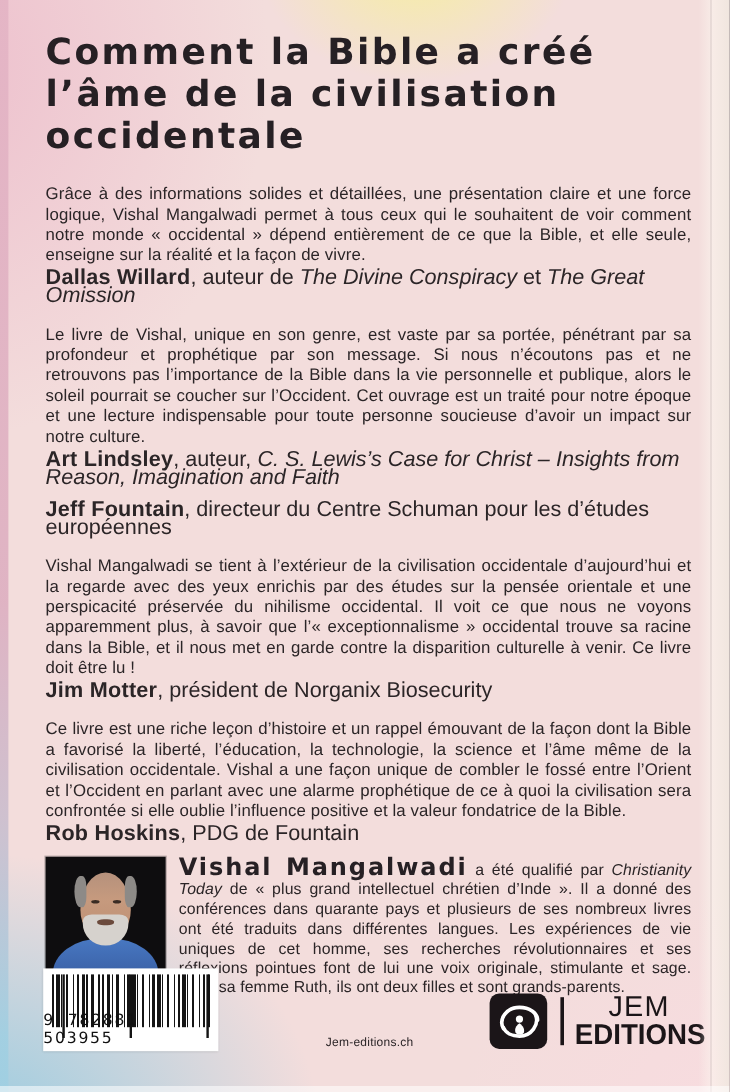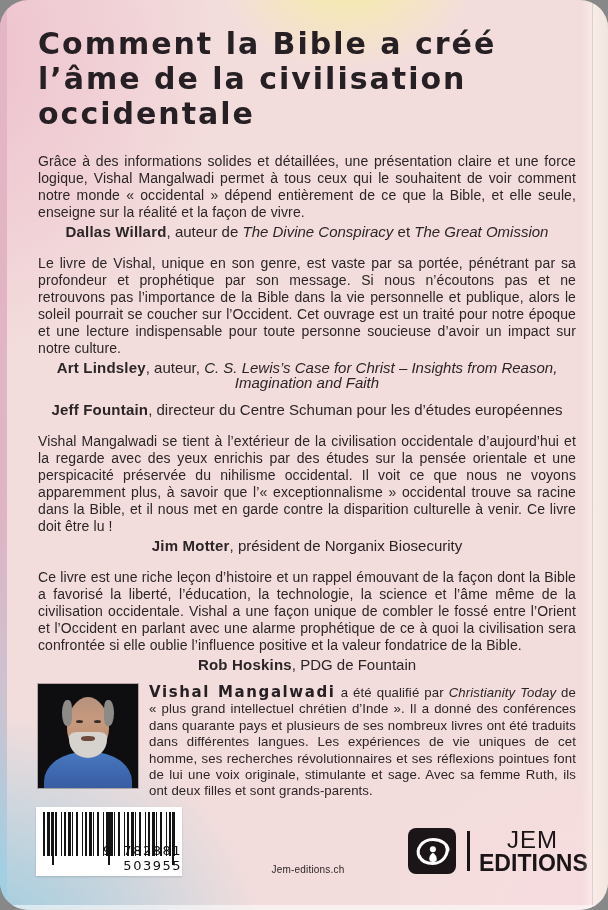--- a/index.html
+++ b/index.html
@@ -5,58 +5,57 @@
   html,body{margin:0;padding:0;background:#888;}
   .cover{
     position:relative;width:608px;height:910px;overflow:hidden;
     font-family:"Liberation Sans",sans-serif;color:#2b2527;
     background-color:#f3dddc;
     background-image:
       radial-gradient(ellipse 190px 150px at 57% -4%, rgba(246,240,155,.95), rgba(246,240,155,0) 70%),
       radial-gradient(ellipse 420px 480px at -8% 6%, rgba(236,186,202,.85), rgba(236,186,202,0) 65%),
       radial-gradient(ellipse 470px 380px at -4% 104%, rgba(145,202,224,.95), rgba(145,202,224,0) 62%),
       radial-gradient(ellipse 420px 320px at 104% 102%, rgba(249,219,224,.85), rgba(249,219,224,0) 60%);
-    border-radius: 28px;
   }
   .edge-left{position:absolute;left:0;top:0;bottom:0;width:7px;
     background:linear-gradient(180deg,#e3b3c4 0%,#dcacbf 55%,#c8bccd 75%,#9fcfe2 95%);opacity:.85;}
   .edge-right{position:absolute;right:0;top:0;bottom:0;width:26px;
     background:linear-gradient(90deg,rgba(255,253,247,0) 0%,rgba(252,248,240,.55) 45%,rgba(240,231,223,.9) 100%);}
   .edge-right-line{position:absolute;right:15px;top:0;bottom:0;width:1px;background:rgba(150,140,140,.28);}
   .edge-bottom{position:absolute;left:0;right:0;bottom:0;height:5px;background:rgba(255,255,255,.55);}
 
   .content{position:absolute;left:38px;right:32px;top:26px;}
   h1.title{
     font-family:"DejaVu Sans",sans-serif;font-weight:700;color:#262024;
     font-size:30px;line-height:35px;letter-spacing:2px;margin:0 0 22px 0;
   }
   .quote{font-size:14px;line-height:17px;text-align:justify;margin:16px 0 3px 0;color:#2b2527;letter-spacing:.1px;}
-  .attr{font-size:15px;line-height:15px;margin:0 0 12px 0;color:#2b2527;text-align:center;}
+  .attr{font-size:18px;line-height:15px;margin:0 0 12px 0;color:#2b2527;}
   .attr b{letter-spacing:.2px;}
 
   .bio{display:flex;gap:11px;margin-top:7px;}
   .photo{position:relative;flex:none;width:100px;height:104px;background:#0e0d0f;overflow:hidden;box-shadow:0 0 0 1px rgba(0,0,0,.25);}
   .photo .shirt{position:absolute;bottom:-6px;left:6px;width:88px;height:42px;background:linear-gradient(180deg,#4878c2,#35589c);border-radius:46% 46% 0 0/70% 70% 0 0;}
   .photo .neck{position:absolute;bottom:32px;left:41px;width:18px;height:16px;background:#b98a6f;}
   .photo .head{position:absolute;top:13px;left:29px;width:42px;height:56px;background:linear-gradient(180deg,#b5917c 0%,#c69a7e 40%,#bd8e72 100%);border-radius:50% 50% 46% 46%/56% 56% 44% 44%;}
   .photo .hair-l{position:absolute;top:16px;left:24px;width:10px;height:26px;background:#8d8a87;border-radius:60% 40% 40% 60%;}
   .photo .hair-r{position:absolute;top:16px;left:66px;width:10px;height:26px;background:#8d8a87;border-radius:40% 60% 60% 40%;}
   .photo .beard{position:absolute;top:48px;left:31px;width:38px;height:26px;background:#d6d2cd;border-radius:20% 20% 50% 50%/20% 20% 70% 70%;}
   .photo .mouth{position:absolute;top:52px;left:43px;width:14px;height:5px;background:#6b4a3c;border-radius:40%;}
   .photo .eye-l{position:absolute;top:36px;left:38px;width:7px;height:3px;background:#3a2c24;border-radius:50%;}
   .photo .eye-r{position:absolute;top:36px;left:56px;width:7px;height:3px;background:#3a2c24;border-radius:50%;}
   .bio-text{font-size:13.2px;line-height:16.4px;text-align:justify;letter-spacing:.1px;}
-  .bio-text .bio-name{font-family:"DejaVu Sans",sans-serif;font-weight:700;font-size:15px;letter-spacing:1.6px;color:#262024;}
+  .bio-text .bio-name{font-family:"DejaVu Sans",sans-serif;font-weight:700;font-size:20px;letter-spacing:1.6px;color:#262024;}
 
   .barcode{position:absolute;left:36px;top:807px;width:146px;height:69px;background:#fff;box-shadow:0 1px 2px rgba(0,0,0,.15);}
   .bars{position:absolute;left:7px;right:7px;top:5px;height:44px;
     background:repeating-linear-gradient(90deg,#141414 0 2px,#fff 2px 4px,#141414 4px 7px,#fff 7px 8px,#141414 8px 9px,#fff 9px 12px,#141414 12px 14px,#fff 14px 18px,#141414 18px 19px,#fff 19px 21px);}
   .guard{position:absolute;top:5px;width:2px;height:53px;background:#141414;}
   .g1{left:16px;} .g2{left:72px;} .g3{right:8px;}
-  .isbn-digits{position:absolute;left:0;right:0;bottom:3px;text-align:right;
+  .isbn-digits{position:absolute;left:0;right:0;bottom:3px;text-align:left;
     font-family:"DejaVu Sans",sans-serif;font-size:13px;color:#111;letter-spacing:1.5px;word-spacing:5px;background:transparent;}
 
   .website{position:absolute;left:234px;top:864px;width:148px;text-align:center;font-size:10px;color:#2b2527;letter-spacing:.2px;}
 
   .publisher{position:absolute;left:407px;top:827px;display:flex;align-items:center;}
   .logo-square{flex:none;width:50px;height:48px;}
   .divider{width:3px;height:40px;background:#1b1518;margin:0 9px 0 10px;}
   .logo-text{color:#1b1518;font-family:"Liberation Sans",sans-serif;}
   .logo-l1{font-size:24px;line-height:23px;font-weight:400;letter-spacing:1px;margin-left:28px;}
   .logo-l2{font-size:24px;line-height:23px;font-weight:700;letter-spacing:0;transform:scaleX(.96);transform-origin:left;}

